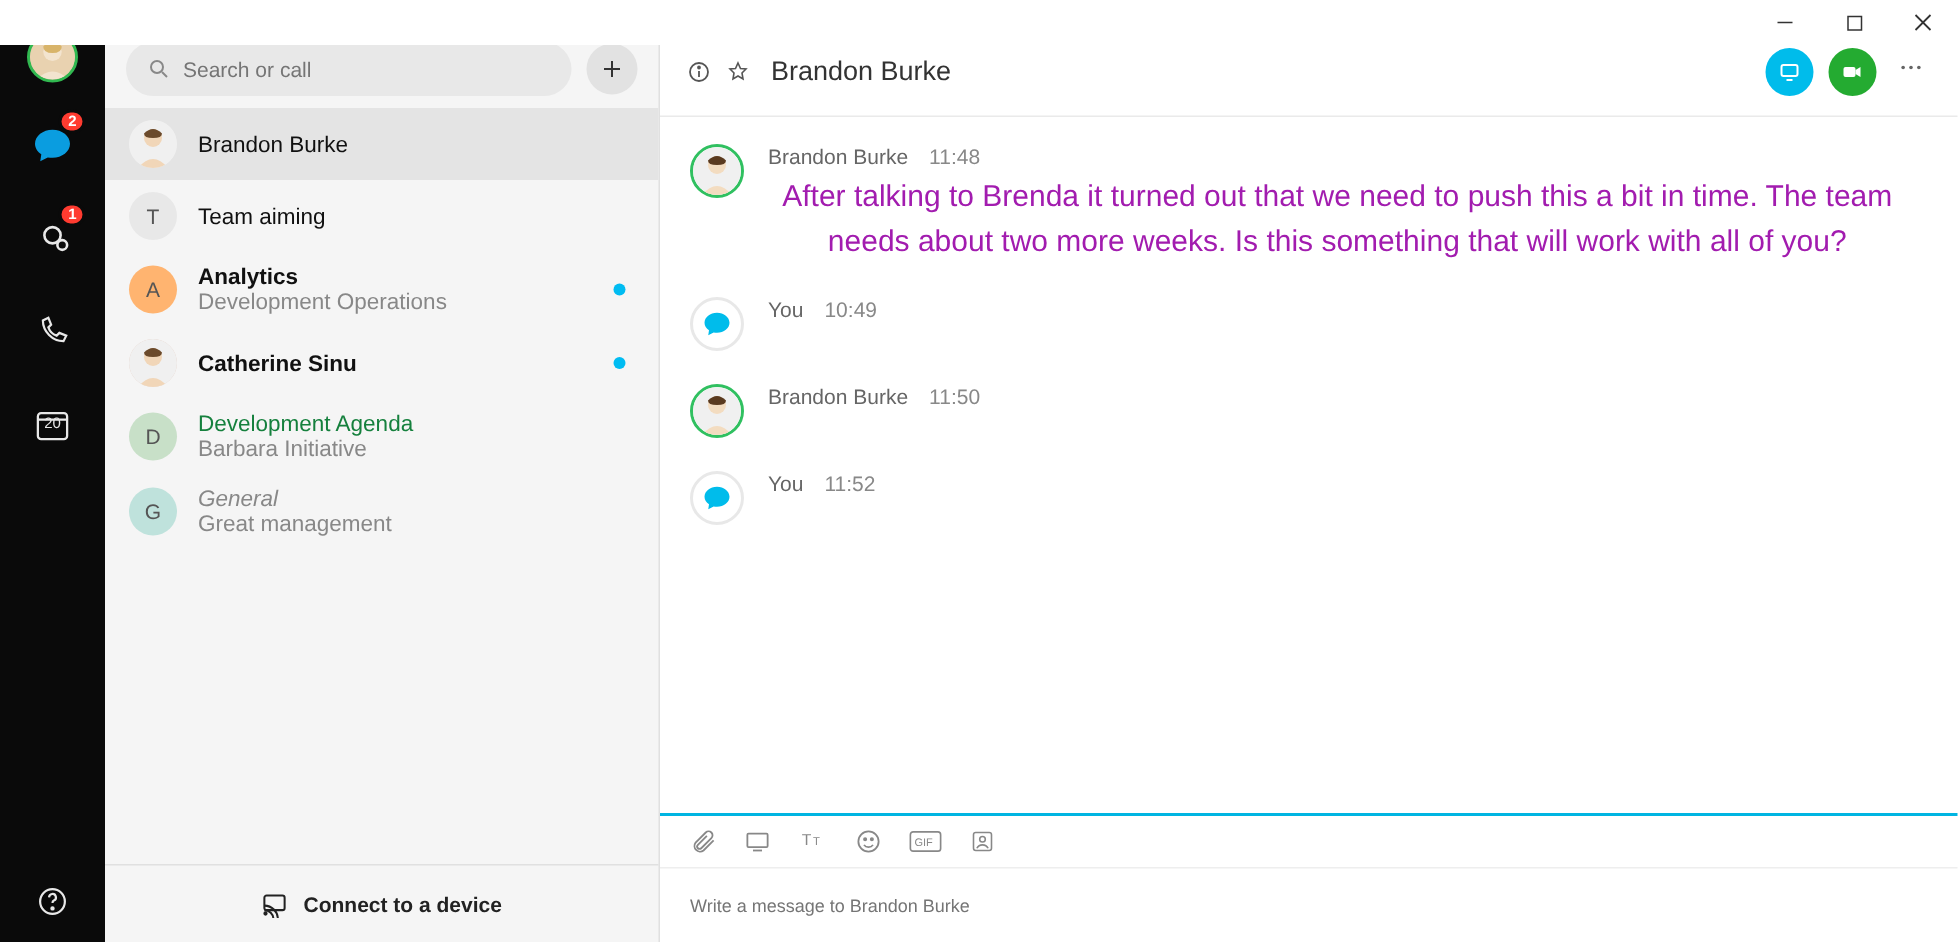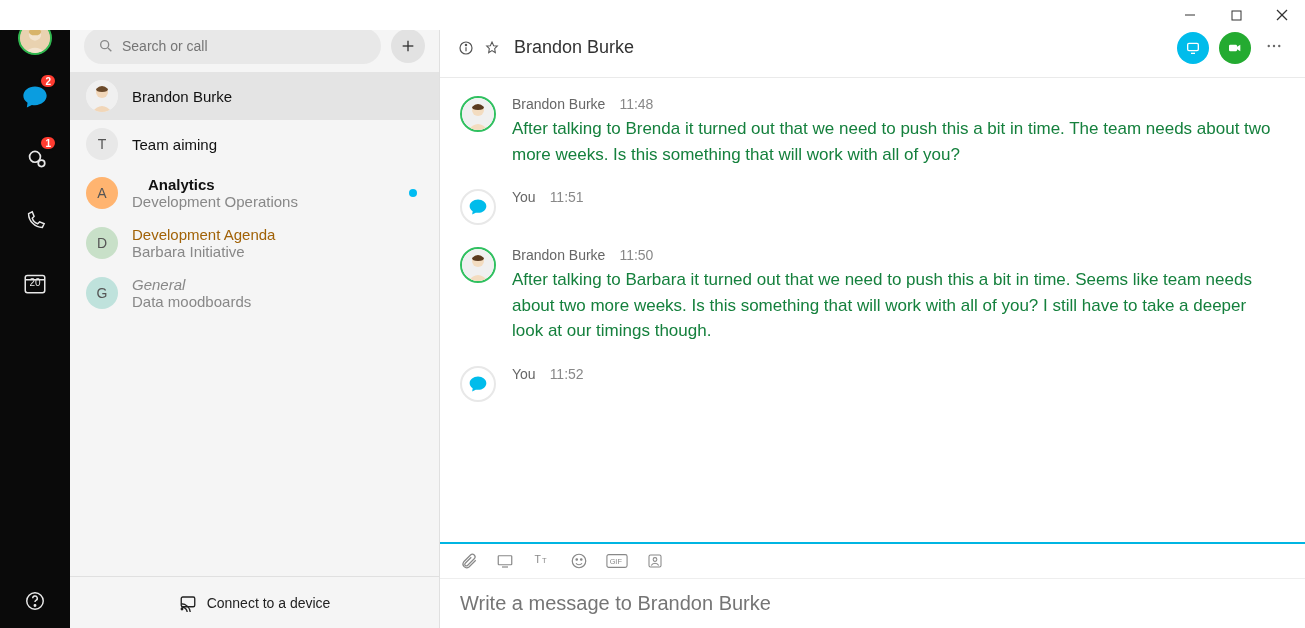--- a/index.html
+++ b/index.html
@@ -57,28 +57,28 @@
   }
   .space-item.selected { background:#e4e4e4; }
   .space-avatar {
     width:32px; height:32px; border-radius:50%; display:flex;
     align-items:center; justify-content:center; font-size:14px; color:#555; overflow:hidden;
   }
   .space-avatar.person svg{width:32px;height:32px;}
   .space-texts { display:flex; flex-direction:column; }
   .space-name { font-size:15px; color:#111; }
   .space-sub  { font-size:15px; color:#888; }
-  .space-item.bold .space-name { font-weight:600;margin-left:16px; }
+  .space-item.bold .space-name { font-weight:600; }
   .unread-dot {
     position:absolute; right:22px; top:50%; transform:translateY(-50%);
     width:8px; height:8px; border-radius:50%; background:#00bcf2;
   }
   .spaces-footer {
     height:52px; border-top:1px solid #e0e0e0; display:flex;
-    align-items:center; justify-content:center; gap:10px; font-size:14px; color:#222; font-weight:400;
+    align-items:center; justify-content:center; gap:10px; font-size:14px; color:#222; font-weight:700;
   }
 
   
   .convo {
     position:absolute; top:0; left:440px; right:0; height:628px;
     display:flex; flex-direction:column; background:#fff;
   }
   .convo-header {
     height:78px; border-bottom:1px solid #eaeaea; display:flex;
     align-items:center; padding:0 18px; gap:14px; padding-top: 18px;
@@ -101,27 +101,27 @@
     width:36px; height:36px; border-radius:50%; flex-shrink:0;
     display:flex; align-items:center; justify-content:center; overflow:hidden;
   }
   .msg-av.brandon { border:2px solid #30c060; background:#fff; }
   .msg-av.brandon svg { width:36px; height:36px; }
   .msg-av.you { border:2px solid #e8e8e8; background:#fff; }
   .msg-body { flex:1; }
   .msg-meta { display:flex; gap:14px; align-items:baseline; margin-bottom:4px; }
   .msg-sender { font-size:14px; color:#666; }
   .msg-time   { font-size:14px; color:#888;text-align:center; }
-  .msg-text   { font-size:17px; color:#15803d; line-height:1.5; }
+  .msg-text   { font-size:20px; color:#a21caf; line-height:1.5;text-align:center; }
 
   .compose-strip { height:36px; border-top:2px solid #00b5e2; display:flex;
     align-items:center; gap:18px; padding:0 20px; color:#888; }
   .compose-input-row { height:50px; display:flex; align-items:center; padding:0 20px; border-top: 1px solid #eee;}
   .compose-input-row input {
-    border:none; outline:none; width:100%; font-size:20px; color:#0c4a6e;
+    border:none; outline:none; width:100%; font-size:12px; color:#0c4a6e;
   }
   
   
   .ico { display:inline-flex; }
 </style>
 </head>
 <body>
 
 <div class="window-frame">
   <div class="win-controls">
@@ -233,32 +233,46 @@
         </div>
       </div>
       <div class="space-item bold">
         <div class="space-avatar" style="background: rgb(255, 180, 112);">A</div>
         <div class="space-texts">
           <div class="space-name">Analytics</div>
           <div class="space-sub">Development Operations</div>
         </div>
         <div class="unread-dot"></div>
       </div>
+      <div class="space-item bold">
+        <div class="space-avatar person" style="background: rgb(232, 216, 208);">
+          <svg viewBox="0 0 32 32">
+            <circle cx="16" cy="16" r="16" fill="#f0f0f0"></circle>
+  <circle cx="16" cy="12" r="6" fill="#f1d6b8"></circle>
+  <path d="M6 32 Q16 20 26 32" fill="#f1d6b8"></path>
+  <path d="M10 9 Q16 3 22 9 Q22 12 16 12 Q10 12 10 9" fill="#6b4a2b"></path>
+          </svg>
+        </div>
+        <div class="space-texts">
+          <div class="space-name">Catherine Sinu</div>
+        </div>
+        <div class="unread-dot"></div>
+      </div>
       <div class="space-item">
         <div class="space-avatar" style="background: rgb(200, 224, 200);">D</div>
         <div class="space-texts">
-          <div class="space-name" style="color: #a16207;">Development Agenda</div>
+          <div class="space-name" style="color: #15803d;">Development Agenda</div>
           <div class="space-sub">Barbara Initiative</div>
         </div>
       </div>
       <div class="space-item">
         <div class="space-avatar" style="background: rgb(191, 226, 220);">G</div>
         <div class="space-texts">
           <div class="space-name" style="color: rgb(136, 136, 136); font-style: italic;">General</div>
-          <div class="space-sub">Data moodboards</div>
+          <div class="space-sub">Great management</div>
         </div>
       </div>
     </div>
 
   <div class="spaces-footer">
     <span class="ico">
       <svg width="18" height="18" viewBox="0 0 24 24" fill="none" stroke="#222" stroke-width="1.8">
           <rect x="3" y="4" width="18" height="13" rx="2"></rect>
           <path d="M3 17a8 8 0 0 1 8 8"></path>
           <path d="M3 13a12 12 0 0 1 12 12"></path>
@@ -329,39 +343,38 @@
       </div>
       <div class="msg">
         <div class="msg-av you">
           <svg width="20" height="20" viewBox="0 0 24 24" fill="#00bceb">
             <path d="M12 3C6.5 3 2 6.6 2 11c0 2.4 1.4 4.6 3.6 6L5 21l4.3-2.2c.9.1 1.8.2 2.7.2 5.5 0 10-3.6 10-8S17.5 3 12 3z"></path>
           </svg>
         </div>
         <div class="msg-body">
           <div class="msg-meta">
             <span class="msg-sender">You</span>
-            <span class="msg-time">11:51</span>
+            <span class="msg-time">10:49</span>
           </div>
         </div>
       </div>
       <div class="msg">
         <div class="msg-av brandon">
           <svg viewBox="0 0 32 32">
             <circle cx="16" cy="16" r="16" fill="#f0f0f0"></circle>
   <circle cx="16" cy="12" r="6" fill="#f3dcc0"></circle>
   <path d="M6 32 Q16 20 26 32" fill="#f3dcc0"></path>
   <path d="M10 9 Q16 3 22 9 Q22 12 16 12 Q10 12 10 9" fill="#5a3a1f"></path>
           </svg>
         </div>
         <div class="msg-body">
           <div class="msg-meta">
             <span class="msg-sender">Brandon Burke</span>
             <span class="msg-time">11:50</span>
           </div>
-          <div class="msg-text">After talking to Barbara it turned out that we need to push this a bit in time. Seems like team needs about two more weeks. Is this something that will work with all of you? I still have to take a deeper look at our timings though.</div>
         </div>
       </div>
       <div class="msg">
         <div class="msg-av you">
           <svg width="20" height="20" viewBox="0 0 24 24" fill="#00bceb">
             <path d="M12 3C6.5 3 2 6.6 2 11c0 2.4 1.4 4.6 3.6 6L5 21l4.3-2.2c.9.1 1.8.2 2.7.2 5.5 0 10-3.6 10-8S17.5 3 12 3z"></path>
           </svg>
         </div>
         <div class="msg-body">
           <div class="msg-meta">

